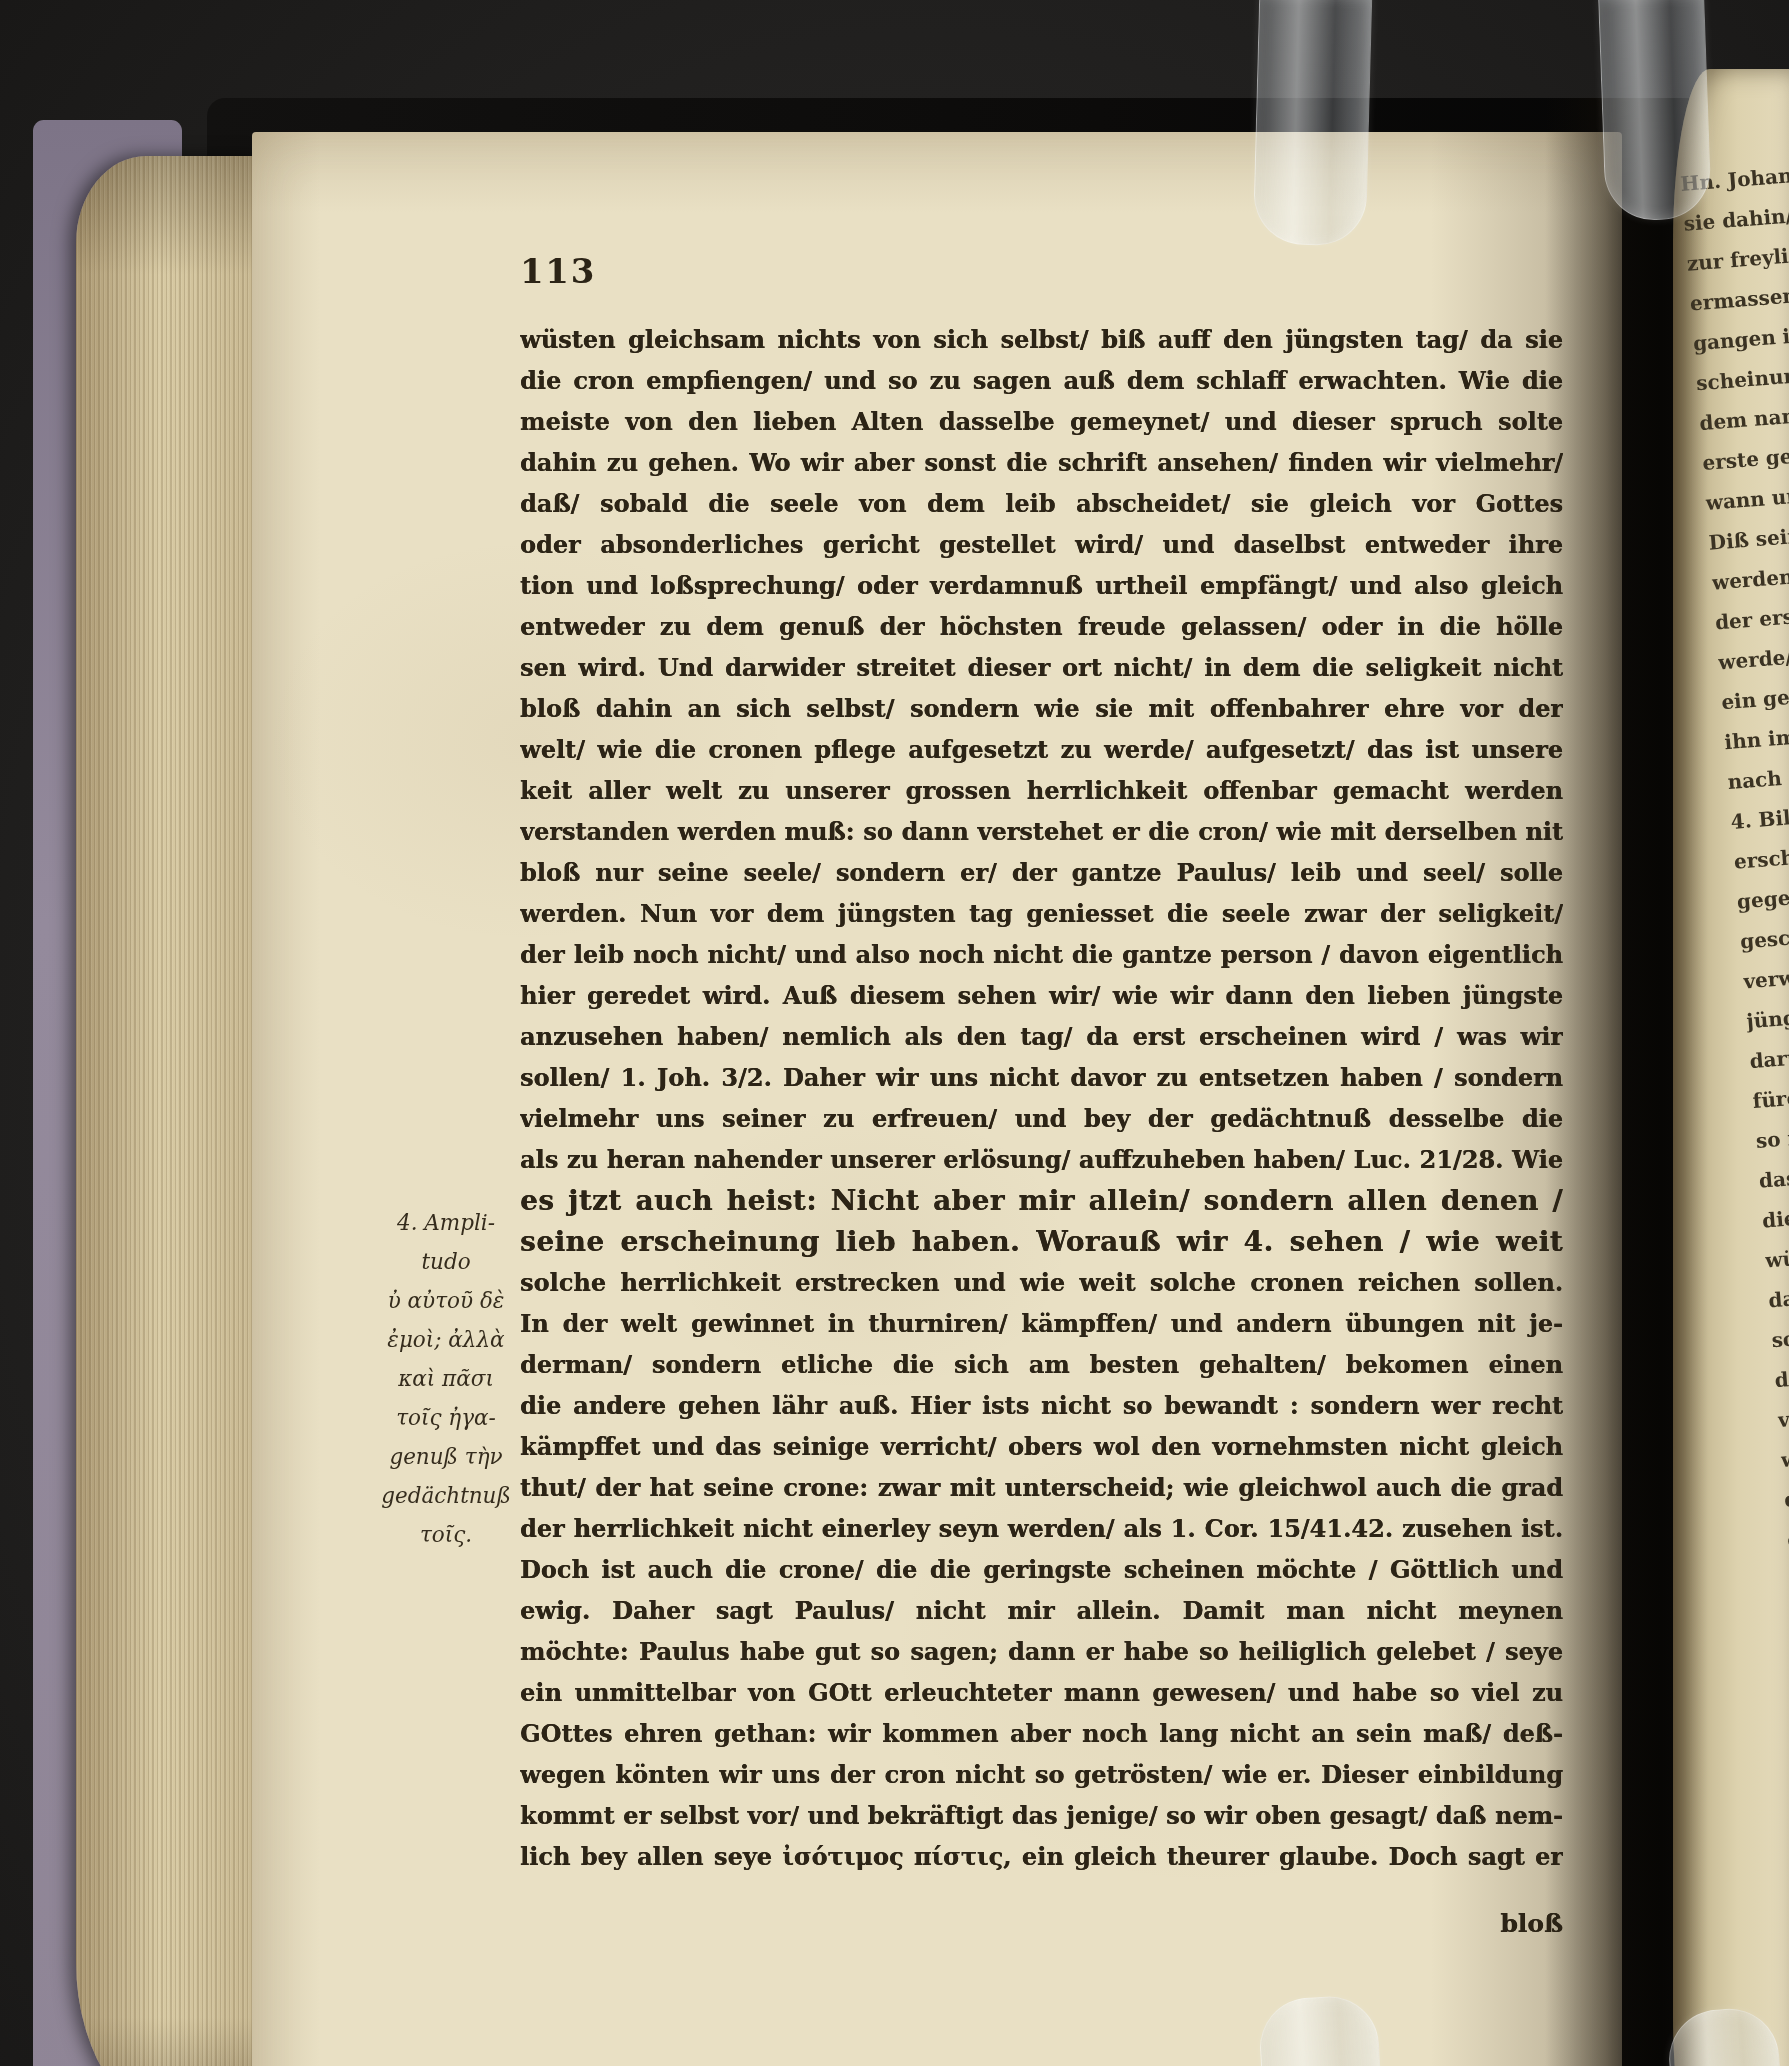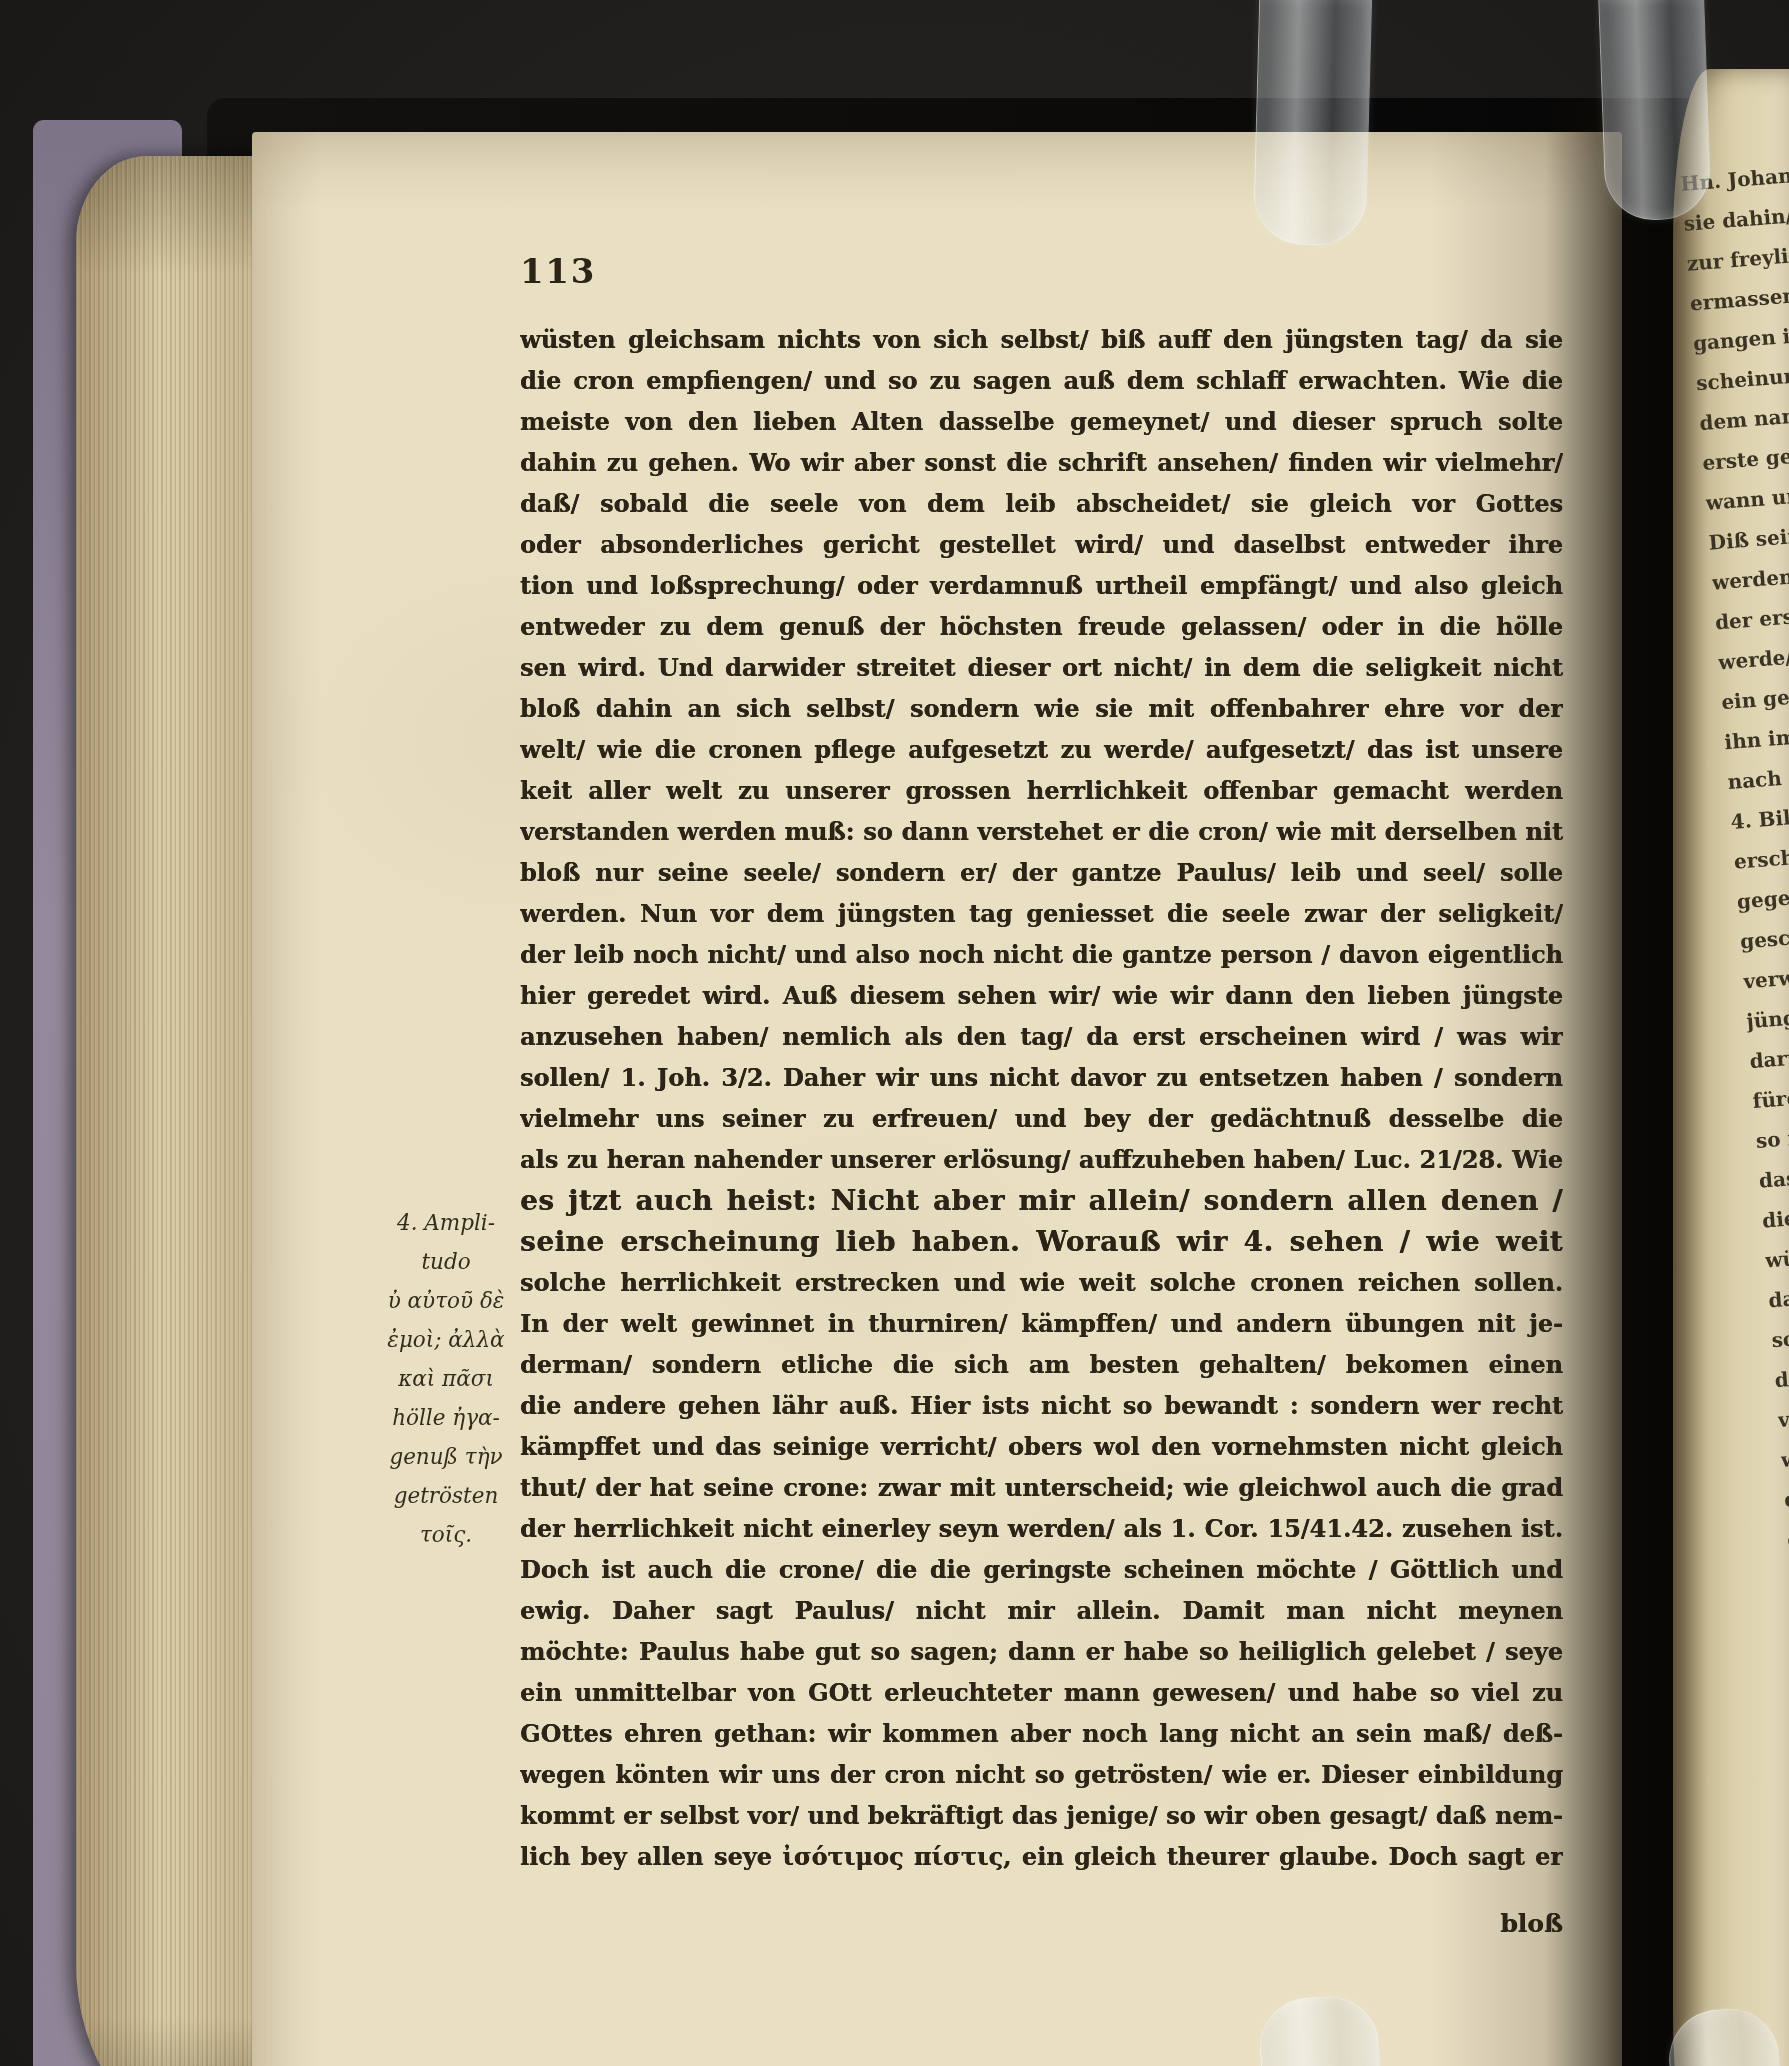--- a/index.html
+++ b/index.html
@@ -91,23 +91,23 @@
       <div class="pageno">113</div>
     </div>
 
     <div class="margin">
 
     <div class="mline">4. Ampli-</div>
         <div class="mline">tudo</div>
         <div class="mline">ὐ αὐτοῦ δὲ</div>
         <div class="mline">ἐμοὶ; ἀλλὰ</div>
         <div class="mline">καὶ πᾶσι</div>
-        <div class="mline">hölle ἠγα-</div>
+        <div class="mline">τοῖς ἠγα-</div>
         <div class="mline">genuß τὴν</div>
-        <div class="mline">getrösten</div>
+        <div class="mline">gedächtnuß</div>
         <div class="mline">τοῖς.</div>
       </div>
 
     <div class="body">
 
     <div class="bl">wüsten gleichsam nichts von sich selbst/ biß auff den jüngsten tag/ da sie erst</div>
         <div class="bl">die cron empfiengen/ und so zu sagen auß dem schlaff erwachten. Wie die</div>
         <div class="bl">meiste von den lieben Alten dasselbe gemeynet/ und dieser spruch solte scheine</div>
         <div class="bl">dahin zu gehen. Wo wir aber sonst die schrift ansehen/ finden wir vielmehr/</div>
         <div class="bl">daß/ sobald die seele von dem leib abscheidet/ sie gleich vor Gottes particular-</div>

